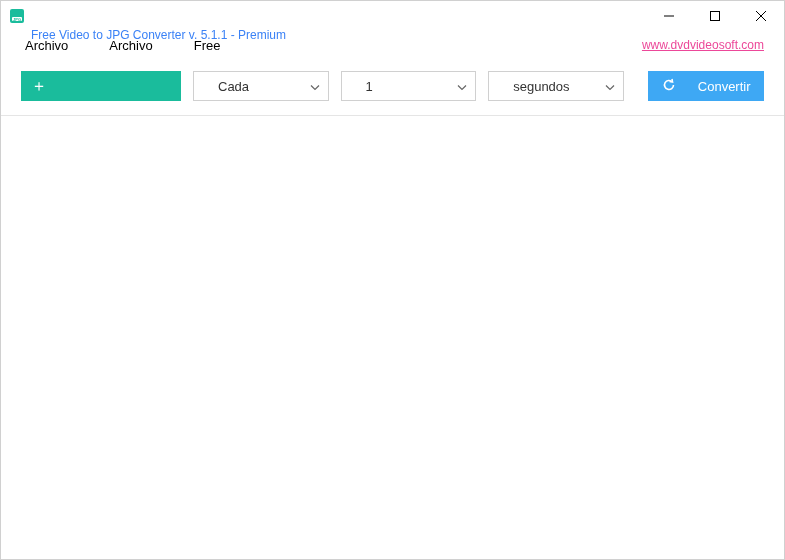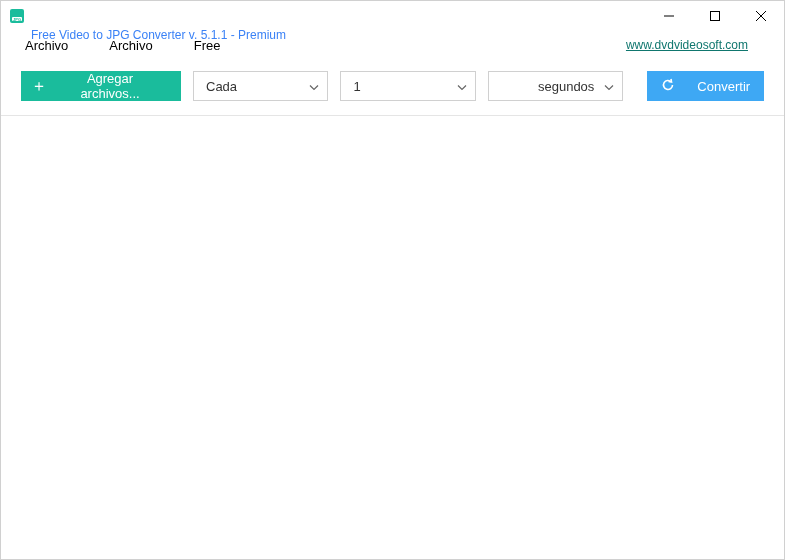--- a/index.html
+++ b/index.html
@@ -11,30 +11,30 @@
   .titlebar .title { font-size: 12px; color: #3b82f6; flex: 0 0 auto; margin-top: 38px; }
   .titlebar .spacer { flex: 1; }
   .win-controls { display: flex; height: 100%; }
   .win-btn { width: 46px; height: 30px; display: flex; align-items: center; justify-content: center; cursor: default; }
   .win-btn svg { stroke: #000; stroke-width: 1; fill: none; }
 
   
   .menubar { height: 28px; display: flex; align-items: center; padding: 0 14px; font-size: 13px; color: #000; gap: 9px; }
   .menubar .menu-item { padding: 4px 10px; margin-right: 12px; cursor: default; }
   .menubar .spacer { flex: 1; }
-  .menubar a.site-link { color: #0f766e; text-decoration: underline; font-size: 12px; margin-right: 22px; text-align: right; }
+  .menubar a.site-link { color: #ec4899; text-decoration: underline; font-size: 12px; margin-right: 6px; text-align: right; }
 
   
   .toolbar { display: flex; align-items: center; padding: 12px 20px 14px 20px; gap: 12px; border-bottom: 1px solid #e5e5e5; }
   .btn-add { background: #1abc9c; color: #fff; border: none; height: 30px; padding: 0 18px 0 10px; font-size: 13px; display: flex; align-items: center; gap: 10px; cursor: pointer; min-width: 160px; }
   .btn-add .plus { font-size: 16px; font-weight: 300; line-height: 1; }
-  .select { position: relative; height: 30px; border: 1px solid #d0d0d0; background: #fff; display: flex; align-items: center; padding: 0 28px 0 12px; font-size: 13px; color: #333; cursor: default; }
+  .select { position: relative; height: 30px; border: 1px solid #d0d0d0; background: #fff; display: flex; align-items: center; padding: 0 28px 0 24px; font-size: 13px; color: #333; cursor: default; }
   .select.w1 { width: 140px; }
   .select.w2 { width: 140px; }
-  .select.w3 { width: 140px; justify-content: flex-end; }
+  .select.w3 { width: 140px; }
   .select .chev { position: absolute; right: 8px; top: 50%; transform: translateY(-50%); }
   .select .chev svg { stroke: #666; stroke-width: 1.2; fill: none; }
   .spacer-flex { flex: 1; }
   .btn-convert { background: #3ea8f4; color: #fff; border: none; height: 30px; padding: 0 18px 0 14px; font-size: 13px; display: flex; align-items: center; gap: 22px; cursor: pointer; min-width: 108px; }
   .btn-convert .refresh svg { stroke: #fff; stroke-width: 1.6; fill: none; }
 
   
   .main { flex: 1; background: #fff; }
 </style>
 </head>
@@ -74,21 +74,20 @@
   <span class="menu-item">Archivo</span>
   <span class="menu-item">Archivo</span>
   <span class="menu-item">Free</span>
   <span class="spacer"></span>
   <a href="#" class="site-link">www.dvdvideosoft.com</a>
 </div>
 
 <div class="toolbar">
   <button class="btn-add">
     <span class="plus">＋</span>
-    <span>Agregar archivos...</span>
   </button>
 
   <div class="select w1">
     <span>Cada</span>
     <span class="chev">
       <svg width="10" height="6" viewBox="0 0 10 6">
           <polyline points="1,1 5,5 9,1"></polyline>
         </svg>
     </span>
   </div>

